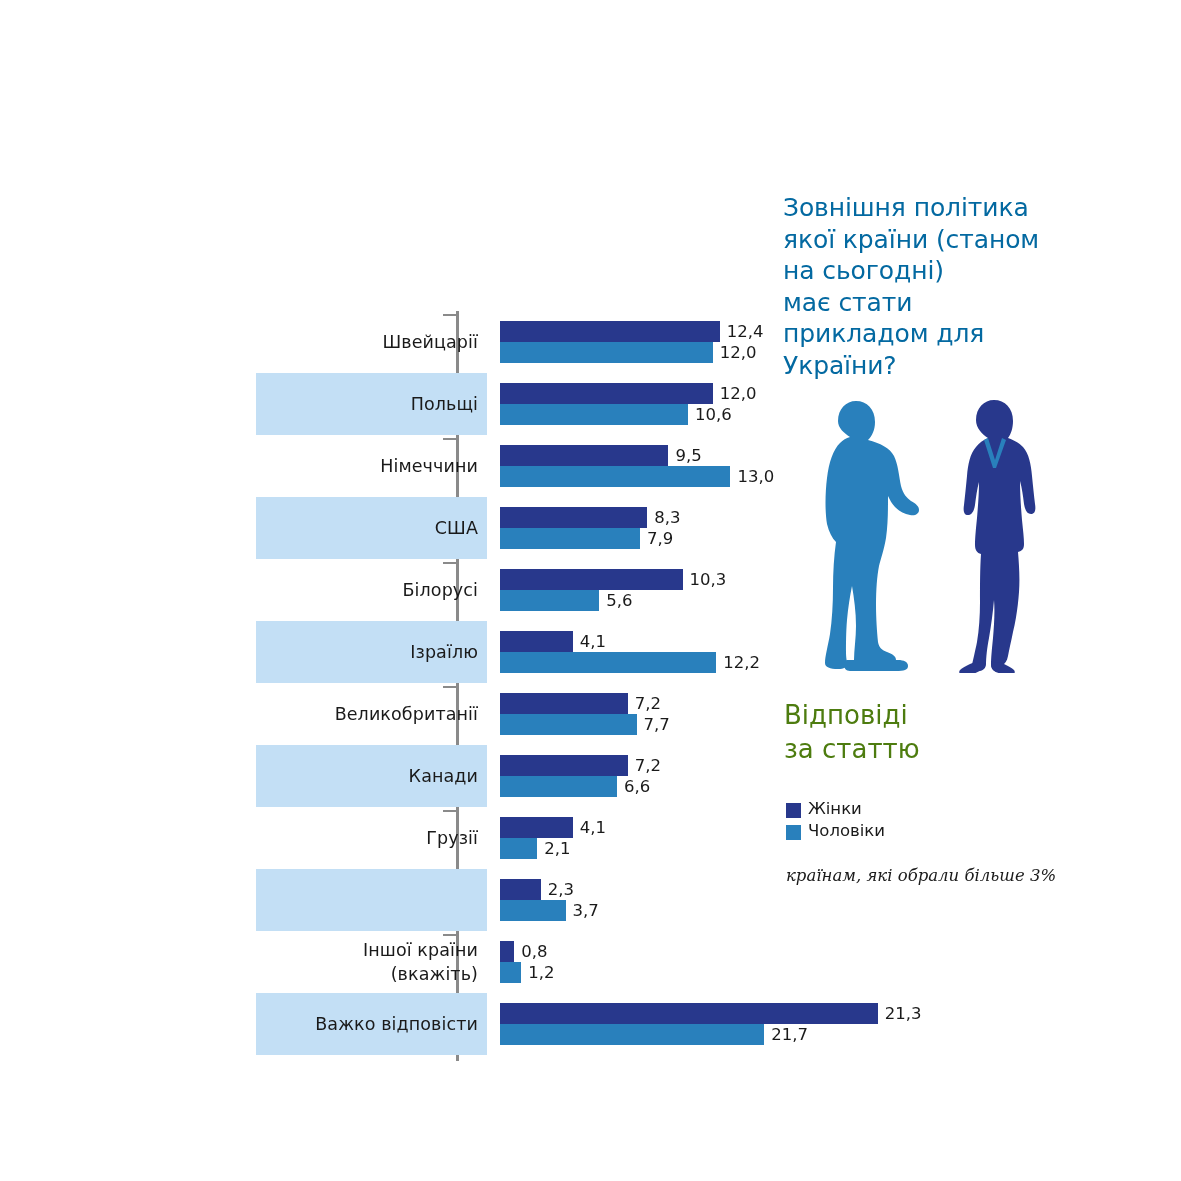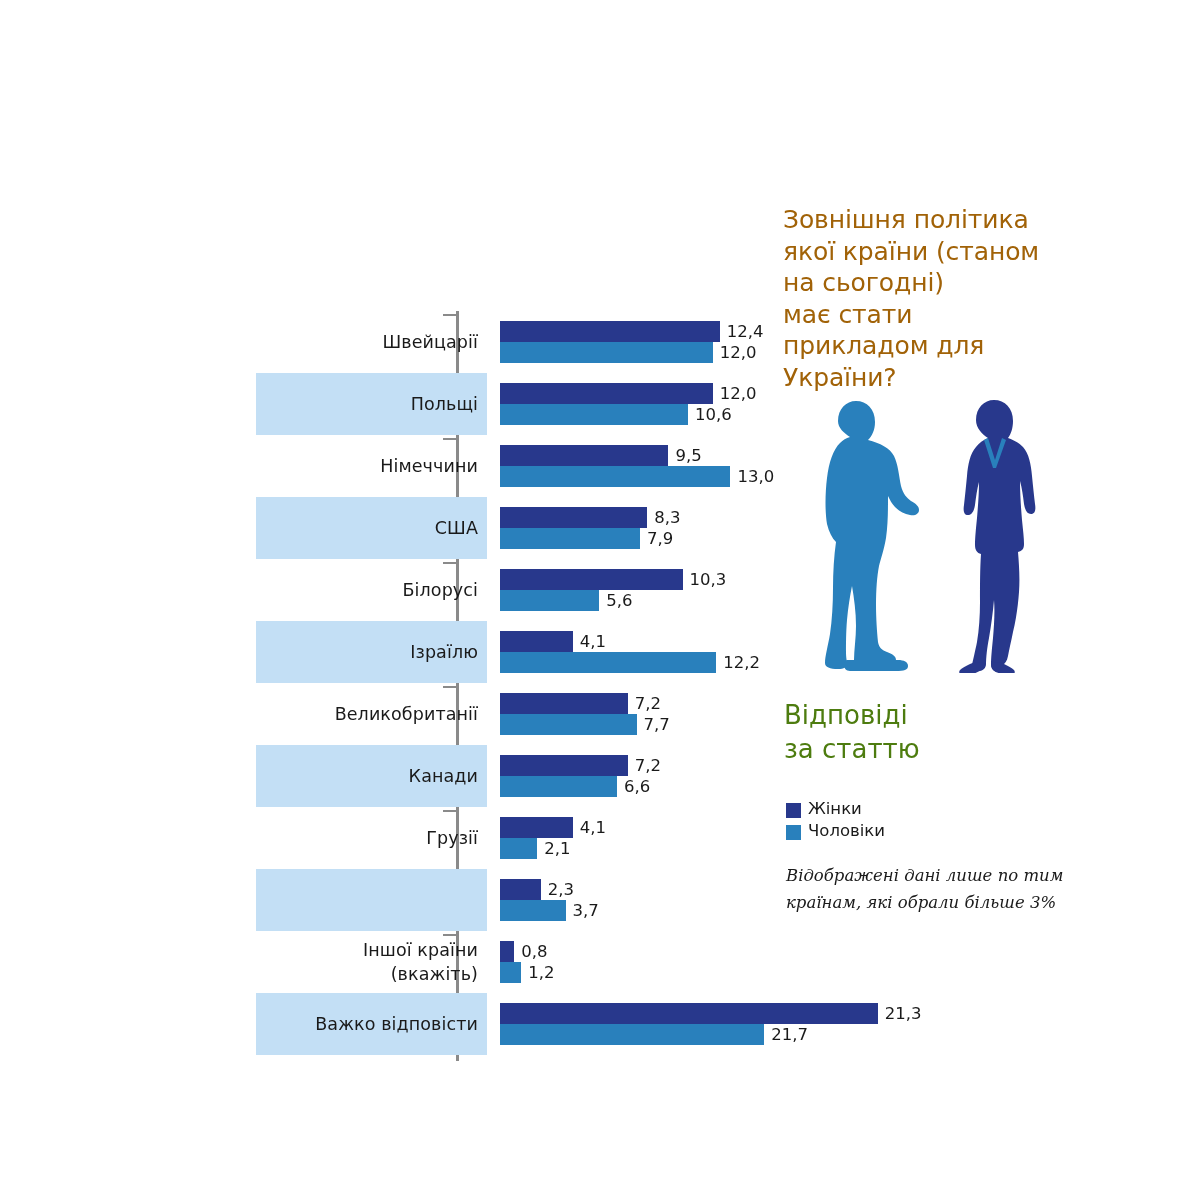--- a/index.html
+++ b/index.html
@@ -110,23 +110,22 @@
     width: 411px;
     height: 1181px;
   }
   #question-title {
     position: absolute;
     left: 13px;
     top: 192px;
     width: 300px;
     font-size: 25px;
     line-height: 31.5px;
-    color: #a16207;
+    color: #0369a1;
     letter-spacing: -0.1px;
-    margin-top: 12px;
   }
   #question-title span { display: block; }
 
   #figures {
     position: absolute;
     left: 10px;
     top: 398px;
     width: 260px;
     height: 275px;
   }
@@ -448,16 +447,15 @@
       <div class="legend-item">
         <span class="legend-swatch female" style="background: rgb(40, 56, 140);"></span>
         <span class="legend-label">Жінки</span>
       </div>
       <div class="legend-item">
         <span class="legend-swatch male" style="background: rgb(41, 128, 188);"></span>
         <span class="legend-label">Чоловіки</span>
       </div>
     </div>
   <div id="footnote">
-      <span>Відображені дані лише по тим</span>
       <span>країнам, які обрали більше 3%</span>
     </div>
 </div>
 
 </body></html>

